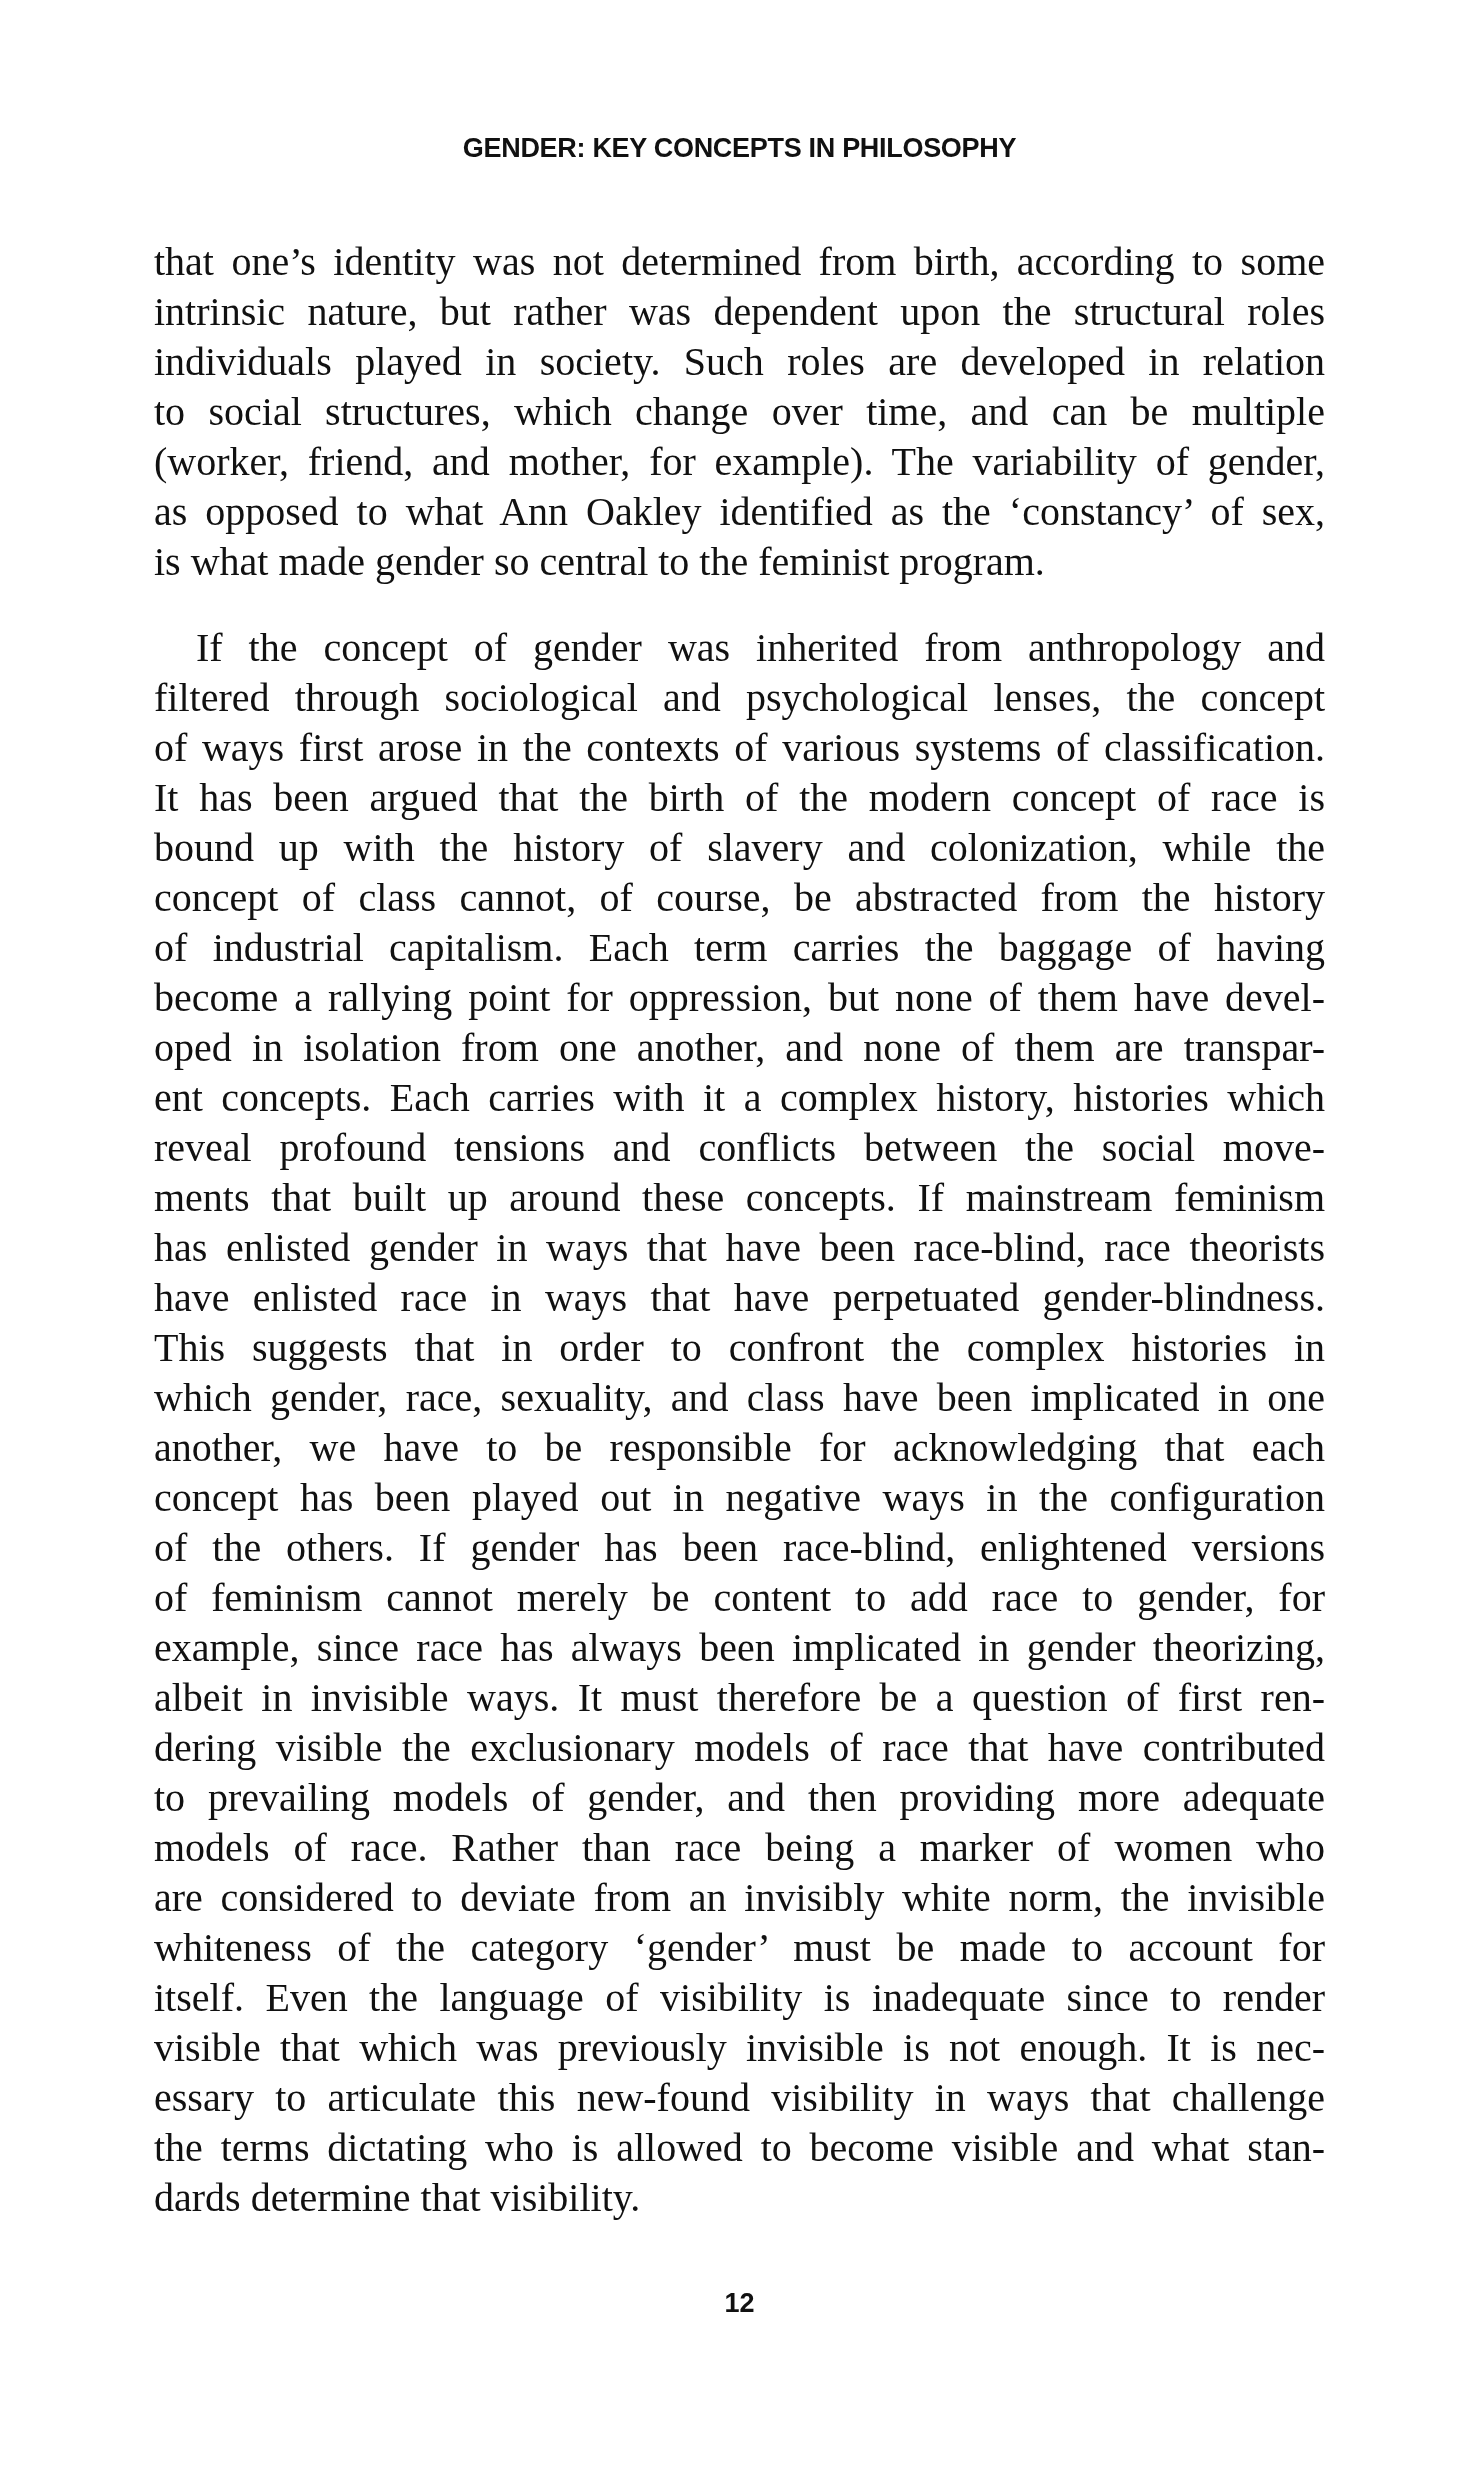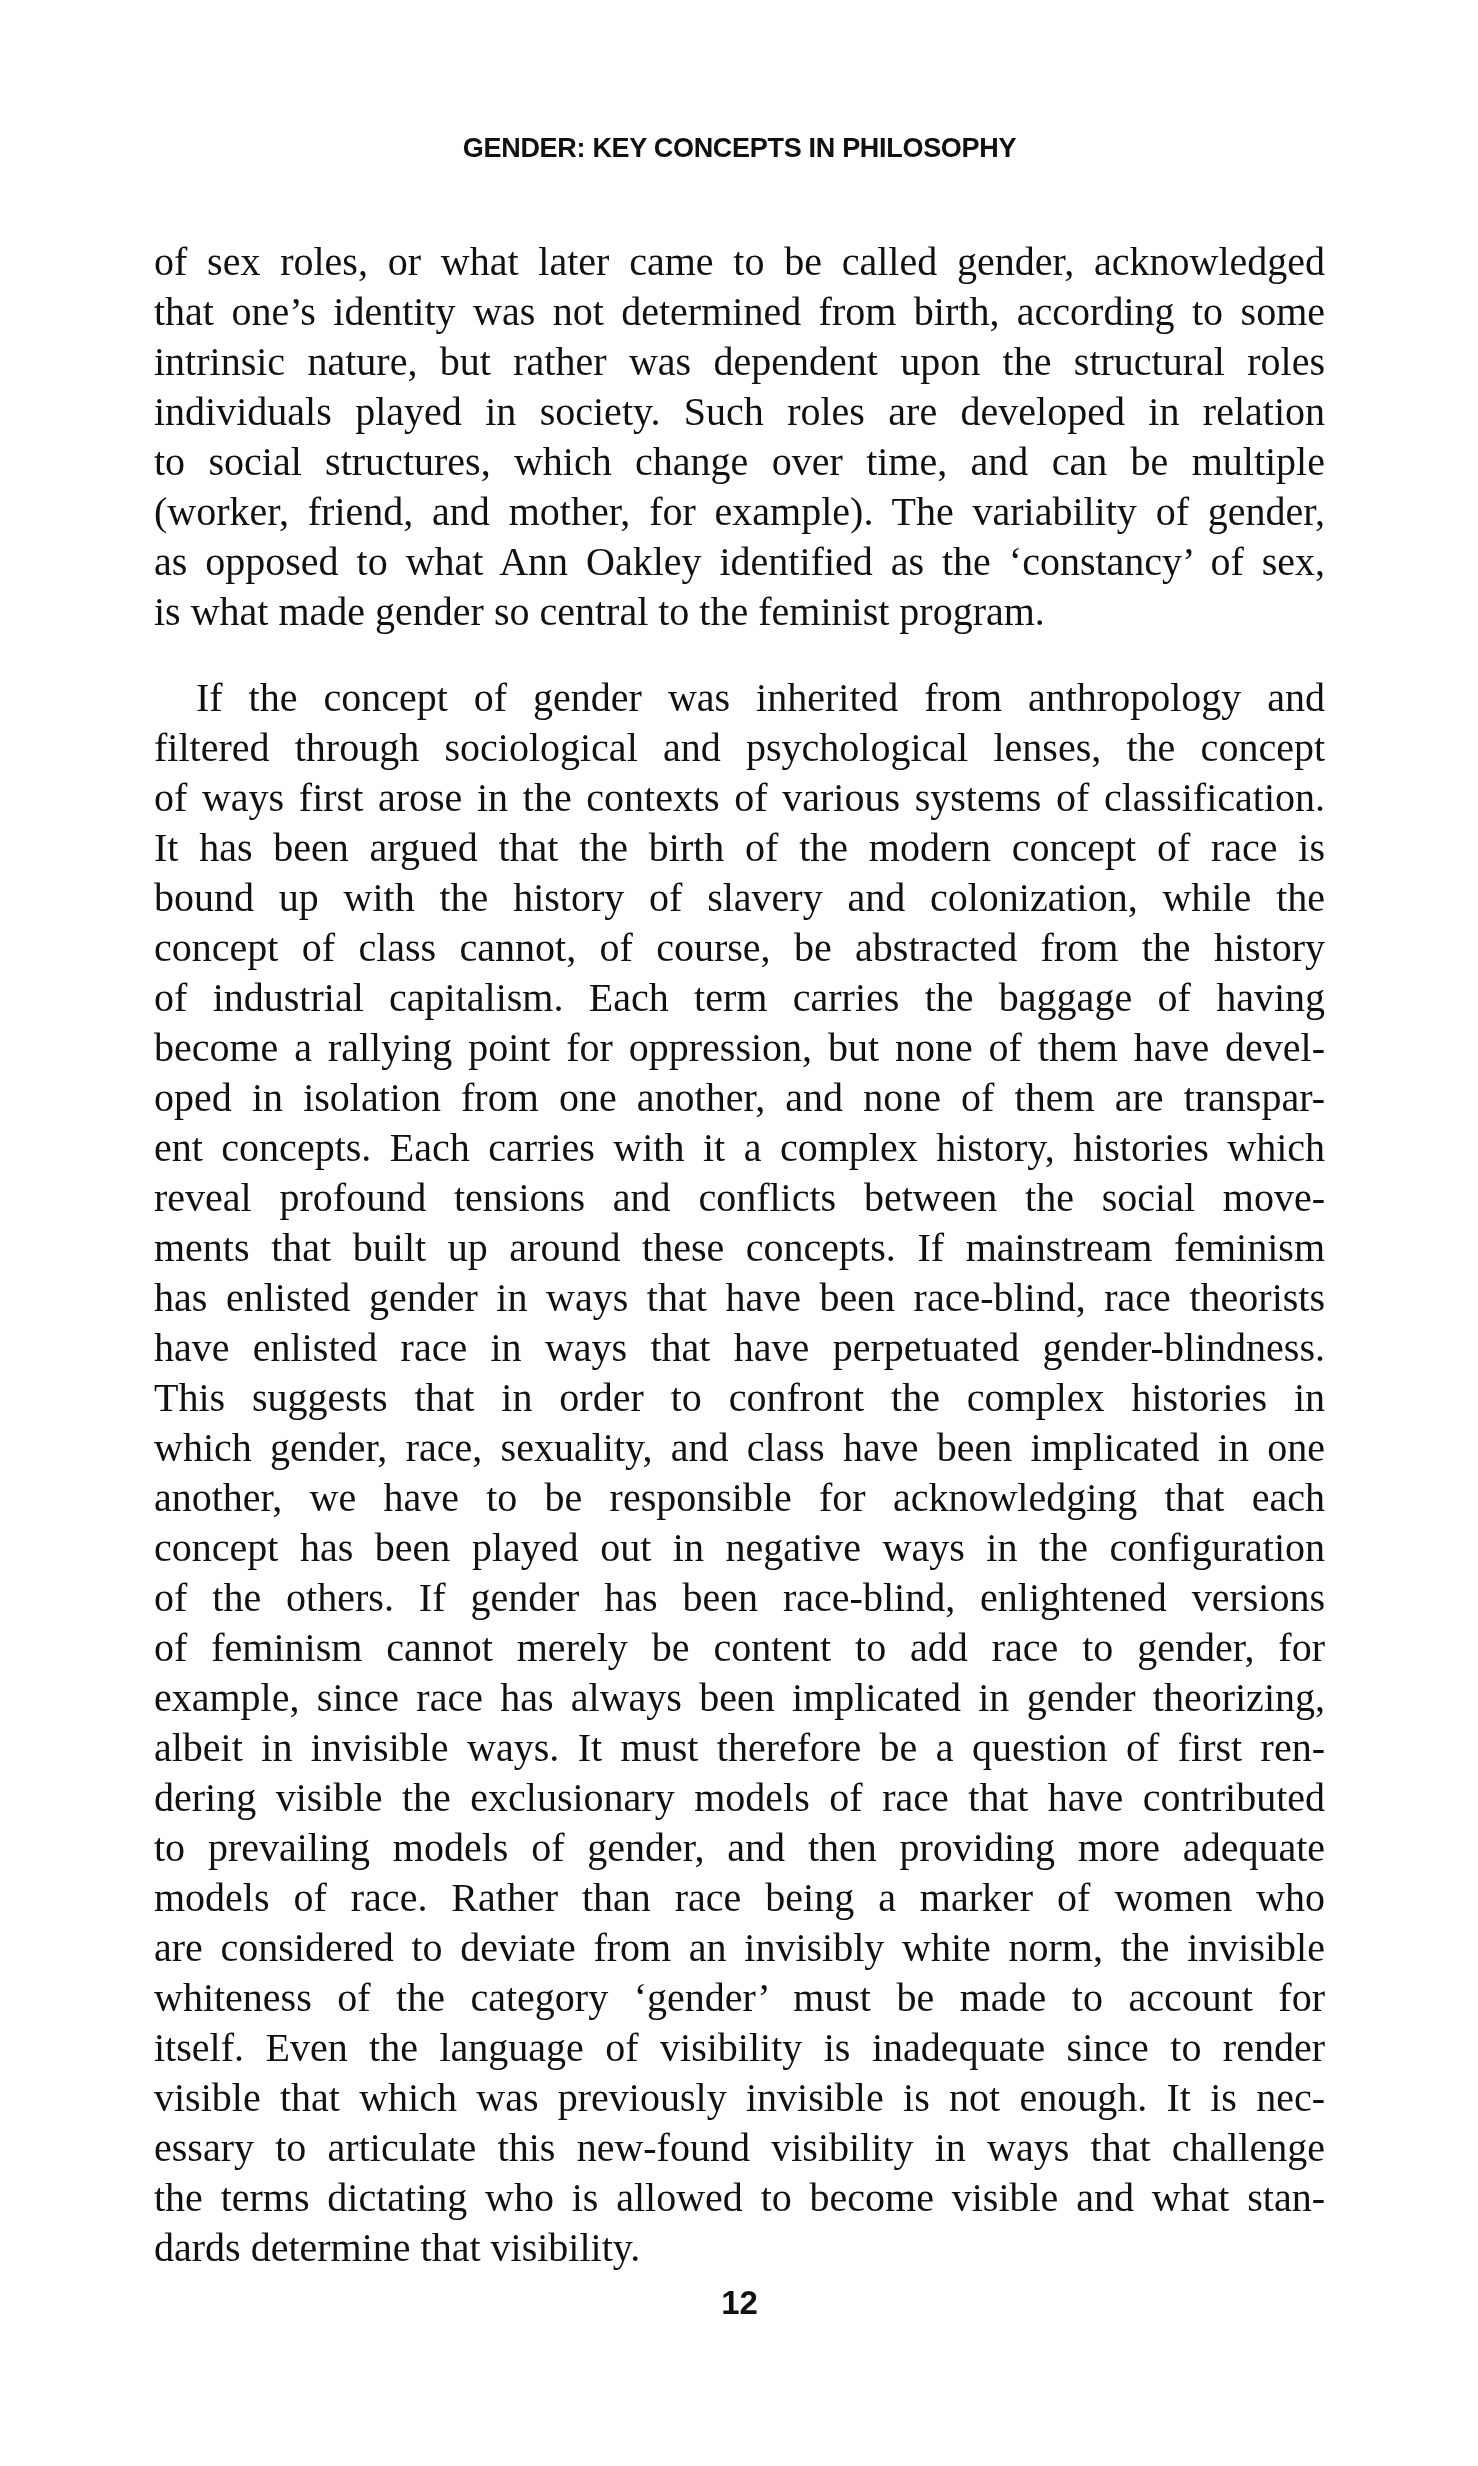--- a/index.html
+++ b/index.html
@@ -54,33 +54,32 @@
     margin-top: 36px;
   }
   .page-number {
     position: absolute;
     top: 2287px;
     left: 0;
     width: 1479px;
     text-align: center;
     font-family: "Liberation Sans", sans-serif;
     font-weight: bold;
-    font-size: 33px;
+    font-size: 27px;
     line-height: 32px;
     color: #111111;
   }
 </style>
 </head>
 <body>
 
 <div class="running-head">GENDER: KEY CONCEPTS IN PHILOSOPHY</div>
 
 <div class="text-block">
   <div class="paragraph">
-    <span class="line">of sex roles, or what later came to be called gender, acknowledged</span>
     <span class="line">that one’s identity was not determined from birth, according to some</span>
     <span class="line">intrinsic nature, but rather was dependent upon the structural roles</span>
     <span class="line">individuals played in society. Such roles are developed in relation</span>
     <span class="line">to social structures, which change over time, and can be multiple</span>
     <span class="line">(worker, friend, and mother, for example). The variability of gender,</span>
     <span class="line">as opposed to what Ann Oakley identified as the ‘constancy’ of sex,</span>
     <span class="line last">is what made gender so central to the feminist program.</span>
   </div>
   <div class="paragraph">
     <span class="line indent">If the concept of gender was inherited from anthropology and</span>

